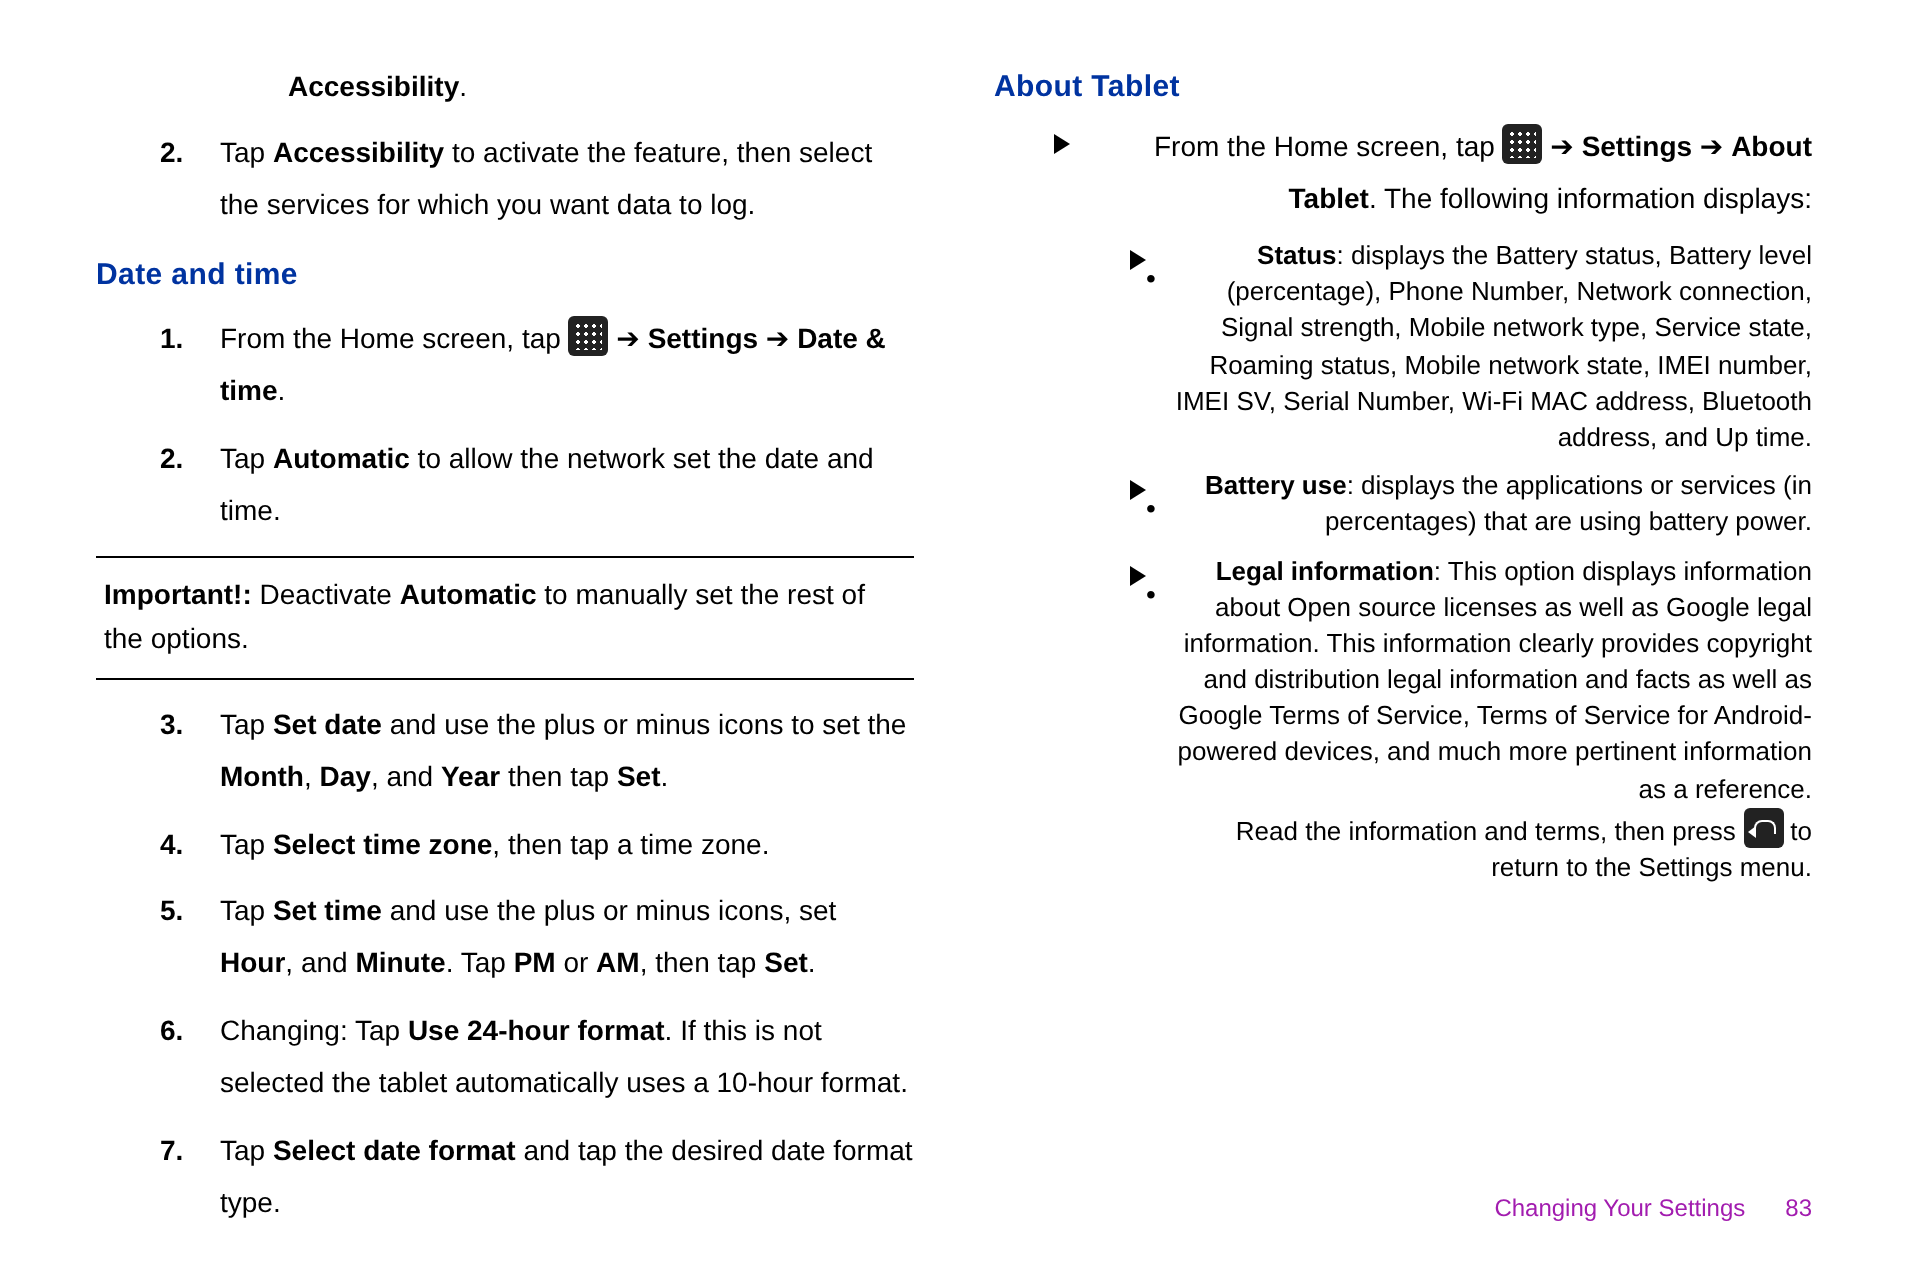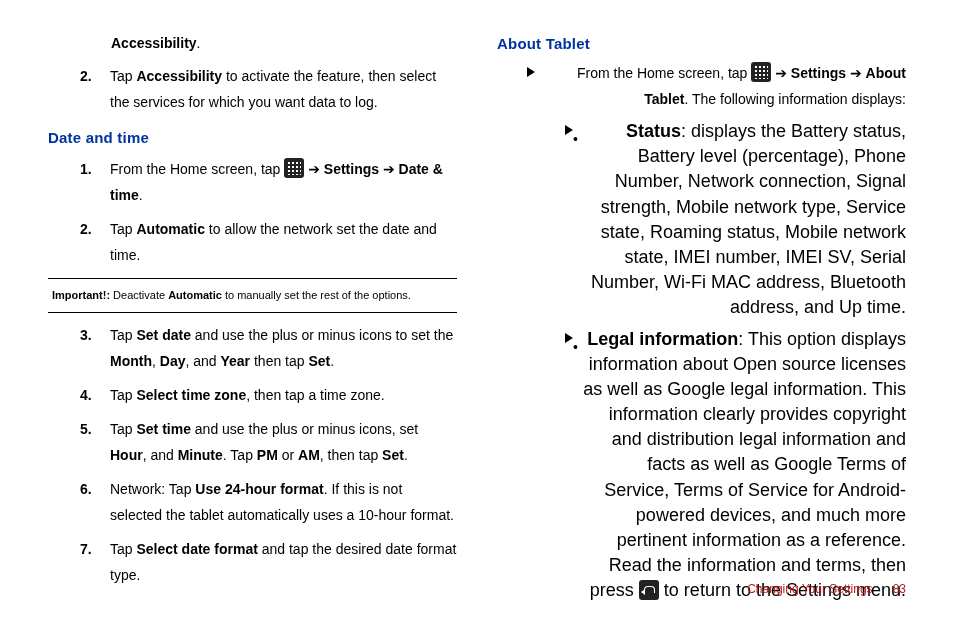--- a/index.html
+++ b/index.html
@@ -68,37 +68,37 @@
     border-left: 8px solid #000;
   }
   .bullet-list {
     list-style: none;
     margin-left: 16px;
   }
   .bullet-list li {
     position: relative;
     padding-left: 16px;
     margin: 6px 0;
-    font-size: 18px;
+    font-size: 13px;
     font-stretch: condensed;
     line-height: 1.4;
   }
   .bullet-list li::before {
     content: "•";
     position: absolute;
     left: 0;
     font-size: 14px;
   }
   b { font-weight: bold; }
   .important-box {
     border-top: 1px solid #000;
     border-bottom: 1px solid #000;
     padding: 8px 4px;
     margin: 10px 0;
-    font-size: 11px;
+    font-size: 14px;
     font-stretch: condensed;
   }
   .icon-apps {
     display: inline-block;
     width: 20px; height: 20px;
     background: #222;
     border-radius: 3px;
     vertical-align: -4px;
     position: relative;
   }
@@ -151,36 +151,36 @@
     content: "";
     position: absolute;
     left: 2px; top: 9px;
     width: 0; height: 0;
     border-top: 3px solid transparent;
     border-bottom: 3px solid transparent;
     border-right: 4px solid #fff;
   }
   .footer {
     position: absolute;
-    bottom: 40px;
+    bottom: 25px;
     right: 48px;
     font-size: 12px;
-    color: #b91c1c;
+    color: #a21caf;
   }
   .arrseq { font-weight: normal; }
   .cond { font-stretch: condensed; }
 </style>
 </head>
 <body>
 
 <div class="columns">
 
   <div class="col">
 
-    <div style="margin-left:63px; line-height:1.7;">
+    <div style="margin-left:96px; line-height:1.7;">
       <b>Accessibility</b><span>.</span>
     </div>
 
     <ol class="numlist">
       <li>
         <span class="num">2.</span>
         <span>Tap </span><b>Accessibility</b><span> to activate the feature, then select the services for which you want data to log.</span>
       </li>
     </ol>
 
@@ -209,39 +209,42 @@
       <li>
         <span class="num">4.</span>
         <span>Tap </span><b>Select time zone</b><span>, then tap a time zone.</span>
       </li>
       <li>
         <span class="num">5.</span>
         <span>Tap </span><b>Set time</b><span> and use the plus or minus icons, set </span><b>Hour</b><span>, and </span><b>Minute</b><span>. Tap </span><b>PM</b><span> or </span><b>AM</b><span>, then tap </span><b>Set</b><span>.</span>
       </li>
       <li>
         <span class="num">6.</span>
-        <span>Network: Tap </span><b>Use 24-hour format</b><span>. If this is not selected the tablet automatically uses a 10-hour format.</span>
+        <span>Changing: Tap </span><b>Use 24-hour format</b><span>. If this is not selected the tablet automatically uses a 10-hour format.</span>
       </li>
       <li>
         <span class="num">7.</span>
         <span>Tap </span><b>Select date format</b><span> and tap the desired date format type.</span>
       </li>
     </ol>
   </div>
 
   <div class="col">
     <div class="section-heading" style="margin-top:0">About Tablet</div>
 
     <ul class="tri-list">
       <li>
         <span>From the Home screen, tap </span><span class="icon-apps"></span><span class="arrseq"> ➔ </span><b>Settings</b><span class="arrseq"> ➔ </span><b>About Tablet</b><span>. The following information displays:</span>
 
         <ul class="bullet-list cond">
           <li>
             <b>Status</b><span>: displays the Battery status, Battery level (percentage), Phone Number, Network connection, Signal strength, Mobile network type, Service state, Roaming status, Mobile network state, IMEI number, IMEI SV, Serial Number, Wi-Fi MAC address, Bluetooth address, and Up time.</span>
+          </li>
+          <li>
+            <b>Battery use</b><span>: displays the applications or services (in percentages) that are using battery power.</span>
           </li>
           <li>
             <b>Legal information</b><span>: This option displays information about Open source licenses as well as Google legal information. This information clearly provides copyright and distribution legal information and facts as well as Google Terms of Service, Terms of Service for Android-powered devices, and much more pertinent information as a reference.</span><br>
             <span>Read the information and terms, then press </span><span class="icon-back"></span><span> to return to the Settings menu.</span>
           </li>
         </ul>
       </li>
     </ul>
   </div>
 </div>

